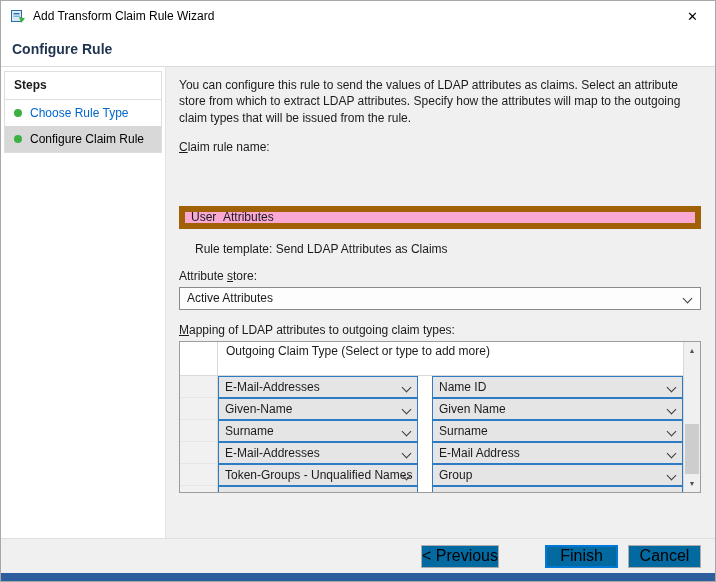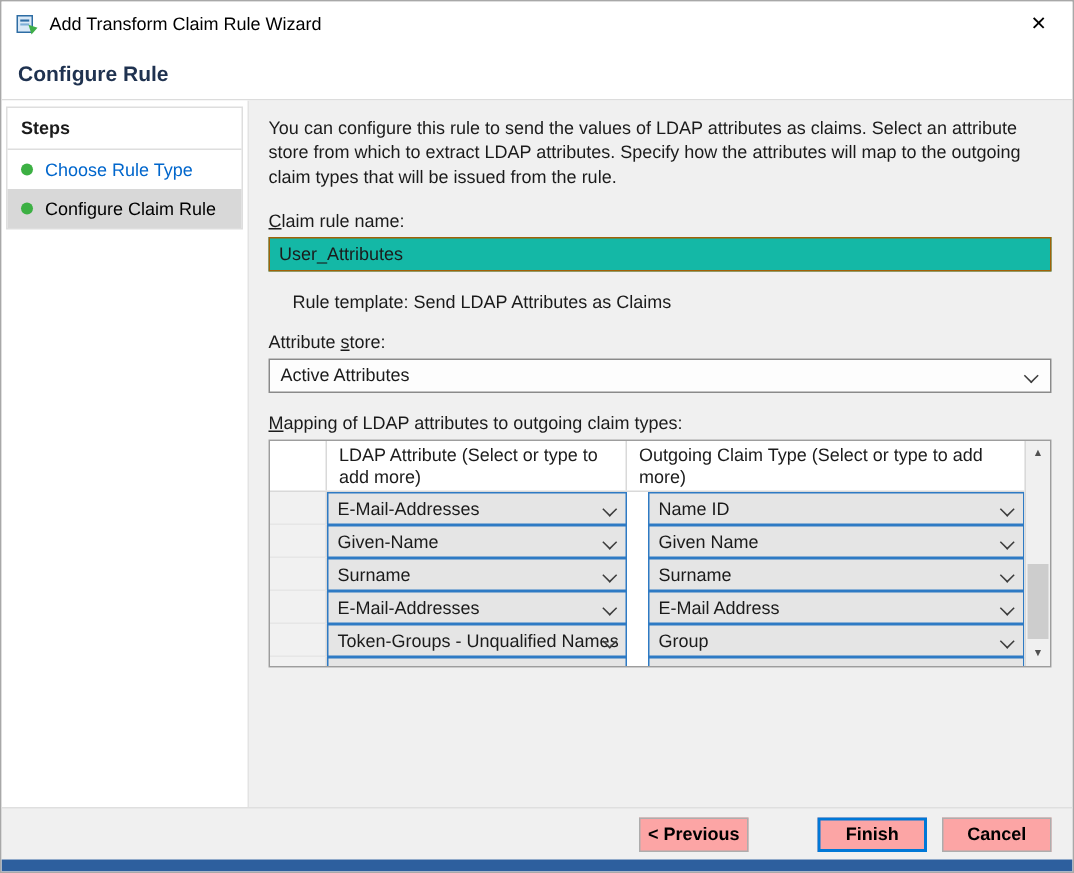--- a/index.html
+++ b/index.html
@@ -31,22 +31,22 @@
   .step .dot { width:8px; height:8px; border-radius:50%; background:#3cb043; flex:0 0 8px; }
   .step.link span.lab { color:#0066cc; }
   .step.active { background:#d8d8d8; }
   .step.active span.lab { color:#000; }
 
   .main { flex:1 1 auto; background:#f0f0f0; padding:10px 14px 0 13px; overflow:hidden; }
   .desc { line-height:1.36; margin-bottom:14px; }
   .lbl { margin-bottom:4px; }
   .accel { text-decoration:underline; }
 
-  .textbox { width:100%; height:23px; border:1px solid #a16207; background:#14b8a6;
-             font:12px "Liberation Sans","DejaVu Sans",sans-serif; padding:0 6px; color:#1b1b1b; }
+  .textbox { width:100%; height:23px; border:6px solid #a16207; background:#f9a8d4;
+             font:12px "Liberation Sans","DejaVu Sans",sans-serif; padding:0 6px; color:#1b1b1b;margin-top:48px; }
 
   .ruletpl { margin:13px 16px; }
 
   .combo { position:relative; height:23px; border:1px solid #8a8a8a; background:#fdfdfd;
            display:flex; align-items:center; padding:0 26px 0 7px; white-space:nowrap; overflow:hidden; }
   .chev { position:absolute; right:9px; top:7px; width:7px; height:7px;
           border-right:1px solid #3c3c3c; border-bottom:1px solid #3c3c3c;
           transform:rotate(45deg); }
 
   .maplbl { margin:13px 0 4px; }
@@ -74,23 +74,23 @@
              border-left:1px solid #d9d9d9; }
   .varrow { position:absolute; left:0; width:16px; height:17px; display:flex; align-items:center;
             justify-content:center; font-size:7px; color:#515151; }
   .varrow.up { top:0; }
   .varrow.down { bottom:0; }
   .vthumb { position:absolute; left:1px; width:14px; bottom:18px; height:50px; background:#cdcdcd; }
 
   
   .footer { flex:0 0 35px; background:#f0f0f0; border-top:1px solid #dfdfdf;
             display:flex; align-items:center; justify-content:flex-end; padding:0 14px; }
-  .btn { min-width:73px; height:23px; background:#fca5a5; border:1px solid #adadad;
-         display:flex; align-items:center; justify-content:center; font-size:12px; color:#000;
-         cursor:default;font-weight:bold; }
+  .btn { min-width:73px; height:23px; background:#0369a1; border:1px solid #adadad;
+         display:flex; align-items:center; justify-content:center; font-size:16px; color:#000;
+         cursor:default; }
   .btn + .btn { margin-left:8px; }
   .btn.default { border:2px solid #0078d7;margin-left:46px; }
   .btn.cancel { margin-left:10px; }
 
   .bluebar { flex:0 0 8px; background:#2d5f9e; }
 </style>
 </head>
 <body>
 
 <div class="window">
@@ -147,21 +147,20 @@
       </div>
 
       <div class="maplbl">
         <span></span><span class="accel">M</span><span>apping of LDAP attributes to outgoing claim types:</span>
       </div>
 
       <div class="tablewrap">
         <div class="grid">
           <div class="grid-header">
             <div class="gh-sel"></div>
-            <div class="gh-col1">LDAP Attribute (Select or type to add more)</div>
             <div class="gh-col2">Outgoing Claim Type (Select or type to add more)</div>
           </div>
           <div>
   <div class="grow">
     <div class="sel"></div>
     <div class="cellcombo c1">
       <span>E-Mail-Addresses</span>
       <span class="chev"></span>
     </div>
     <div class="cellcombo c2">

